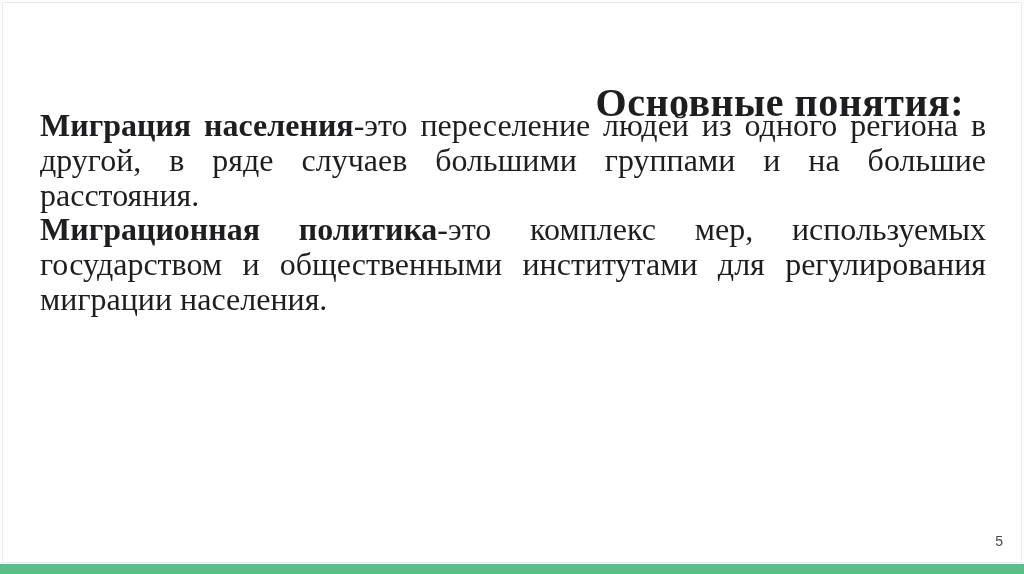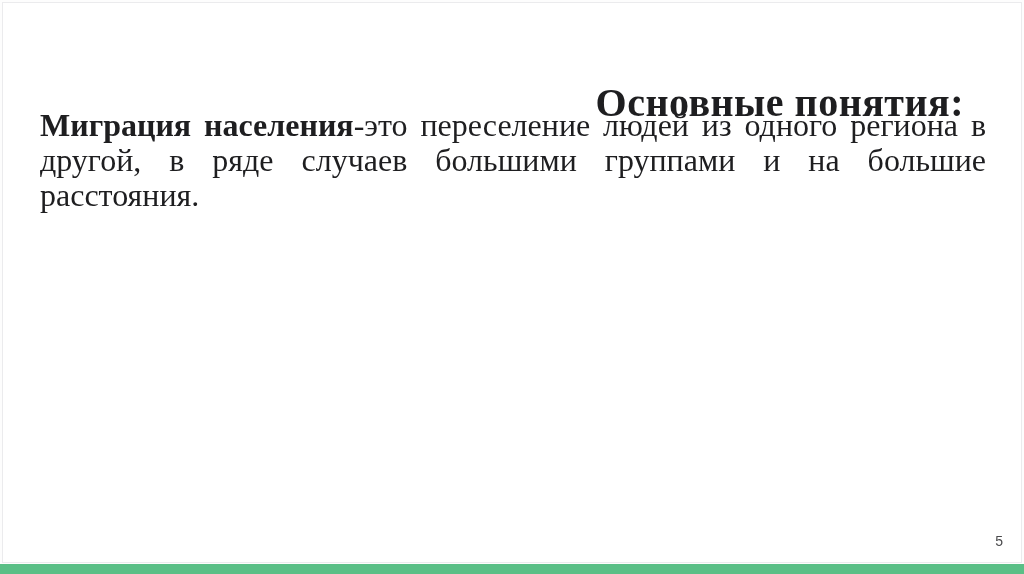--- a/index.html
+++ b/index.html
@@ -76,19 +76,20 @@
 <body>
 
 <div class="stage">
 
   <div class="slide-frame"></div>
 
   <h1 class="slide-title">Основные понятия:</h1>
 
   <div class="body-text">
     <p><b>Миграция населения</b><span>-это переселение людей из одного региона в другой, в ряде случаев большими группами и на большие расстояния.</span></p>
+    <p><b>Миграционная политика</b><span>-это комплекс мер, используемых государством и общественными институтами для регулирования миграции населения.</span></p>
   </div>
 
   <div class="page-number">5</div>
 
   <div class="bottom-bar"></div>
 
 </div>
 
 </body></html>

